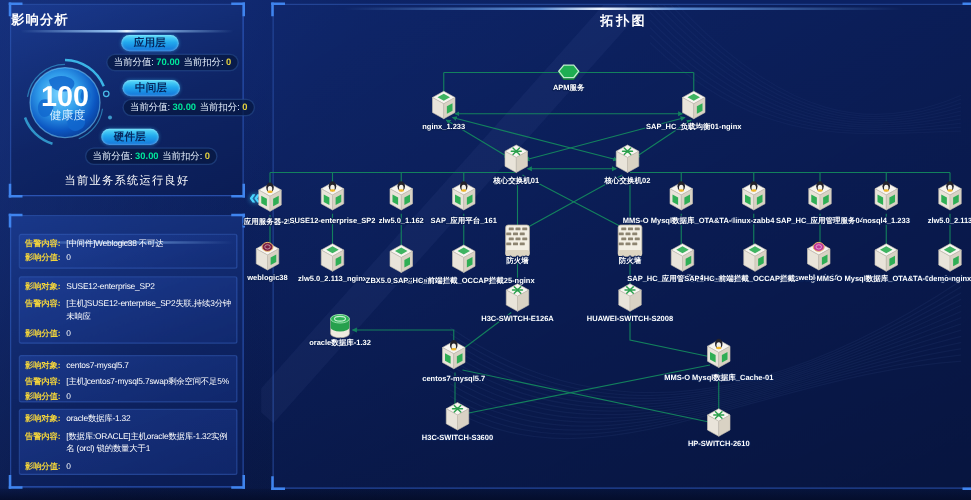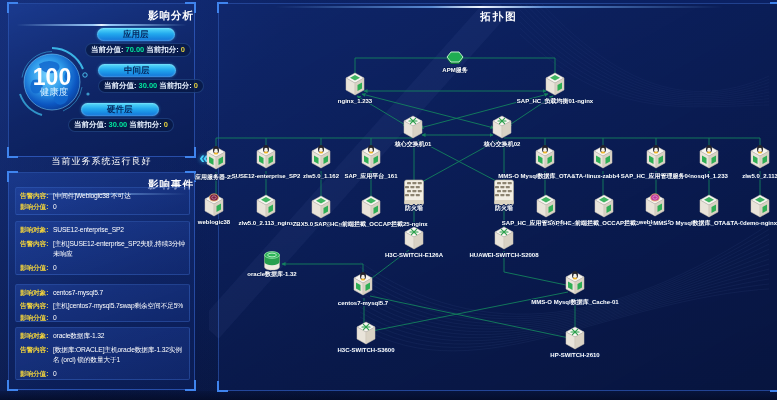--- a/index.html
+++ b/index.html
@@ -21,46 +21,46 @@
     position:absolute;
     background:linear-gradient(160deg, rgba(28,62,150,.72) 0%, rgba(14,36,100,.85) 55%, rgba(10,28,84,.9) 100%);
     border:1px solid rgba(64,118,230,.45);
   }
   .corner { position:absolute; width:11px; height:11px; border:0 solid #3f84ee; }
   .corner.tl { left:-2px; top:-2px;  border-left-width:2px; border-top-width:2px; }
   .corner.tr { right:-2px; top:-2px; border-right-width:2px; border-top-width:2px; }
   .corner.bl { left:-2px; bottom:-2px;  border-left-width:2px; border-bottom-width:2px; }
   .corner.br { right:-2px; bottom:-2px; border-right-width:2px; border-bottom-width:2px; }
 
-  .panel-header { position:absolute; left:0; right:0; top:5px; text-align:right;
+  .panel-header { position:absolute; left:0; right:0; top:5px; text-align:left;
     font-size:10.5px; font-weight:bold; color:#fff; letter-spacing:1px; }
   .header-glow { position:absolute; left:4%; right:4%; top:20px; height:2px;
     background:linear-gradient(90deg, rgba(120,180,255,0) 0%, rgba(160,210,255,.95) 45%, #eaf6ff 50%, rgba(160,210,255,.95) 55%, rgba(120,180,255,0) 100%);
     border-radius:2px; filter:blur(.2px); }
 
   
   #panel-analysis { left:8px; top:3px; width:187px; height:154px; }
   #gauge-svg { position:absolute; left:2px; top:38px; }
   .layer-group { position:absolute; width:106px; height:32px; }
   .layer-chip {
-    position:absolute; top:0; height:13px; padding:0 26px; line-height:13px;
+    position:absolute; top:0; height:13px; padding:0 10px; line-height:13px;
     border-radius:7px; font-size:8.5px; font-weight:bold; color:#06285f;
     background:linear-gradient(180deg, #59dcfa 0%, #22a9ee 45%, #1272d8 100%);
     box-shadow:0 0 3px rgba(60,190,250,.55), inset 0 0 2px rgba(255,255,255,.55);
   }
   .layer-row {
     position:absolute; left:0; right:0; top:15px; height:14px; line-height:14px;
     background:rgba(7,24,66,.75); border-radius:7px; border:1px solid rgba(80,140,240,.28);
     font-size:7.5px; display:flex; align-items:center; justify-content:space-between;
     padding:0 5px; white-space:nowrap;
   }
-  .lbl { color:#e8f2ff; font-weight:bold; }
+  .lbl { color:#e8f2ff; font-weight:normal; }
   .score-val { color:#00e69b; font-weight:bold; margin-left:2px; }
   .deduct-val { color:#e2cf3e; font-weight:bold; margin-left:2px; }
-  #status-line { position:absolute; left:0; right:0; top:151px; text-align:center;
+  #status-line { position:absolute; left:0; right:0; top:134px; text-align:center;
     font-size:9px; color:#fff; letter-spacing:1px; }
 
   
   #panel-events { left:8px; top:172px; width:187px; height:218px; }
   .event-card {
     position:absolute; left:6px; width:175px;
     background:linear-gradient(160deg, rgba(40,78,178,.42), rgba(20,46,122,.55));
     border:1px solid rgba(90,150,255,.22); border-radius:2px;
     padding:3px 3px 2px 4px;
   }
@@ -148,21 +148,20 @@
     </div>
   </div>
   <div id="status-line">当前业务系统运行良好</div>
 </div>
 
 <div class="panel" id="panel-events">
   <div class="corner tl"></div>
   <div class="corner tr"></div>
   <div class="corner bl"></div>
   <div class="corner br"></div>
-  <div class="panel-header">影响事件</div>
   <div class="header-glow"></div>
 
   <div class="event-card" style="top:14px; height:28px;">
     <div class="ev-row">
         <span class="ev-label">告警内容:</span>
         <span class="ev-value">[中间件]Weblogic38 不可达</span>
       </div>
     <div class="ev-row">
         <span class="ev-label">影响分值:</span>
         <span class="ev-value">0</span>

